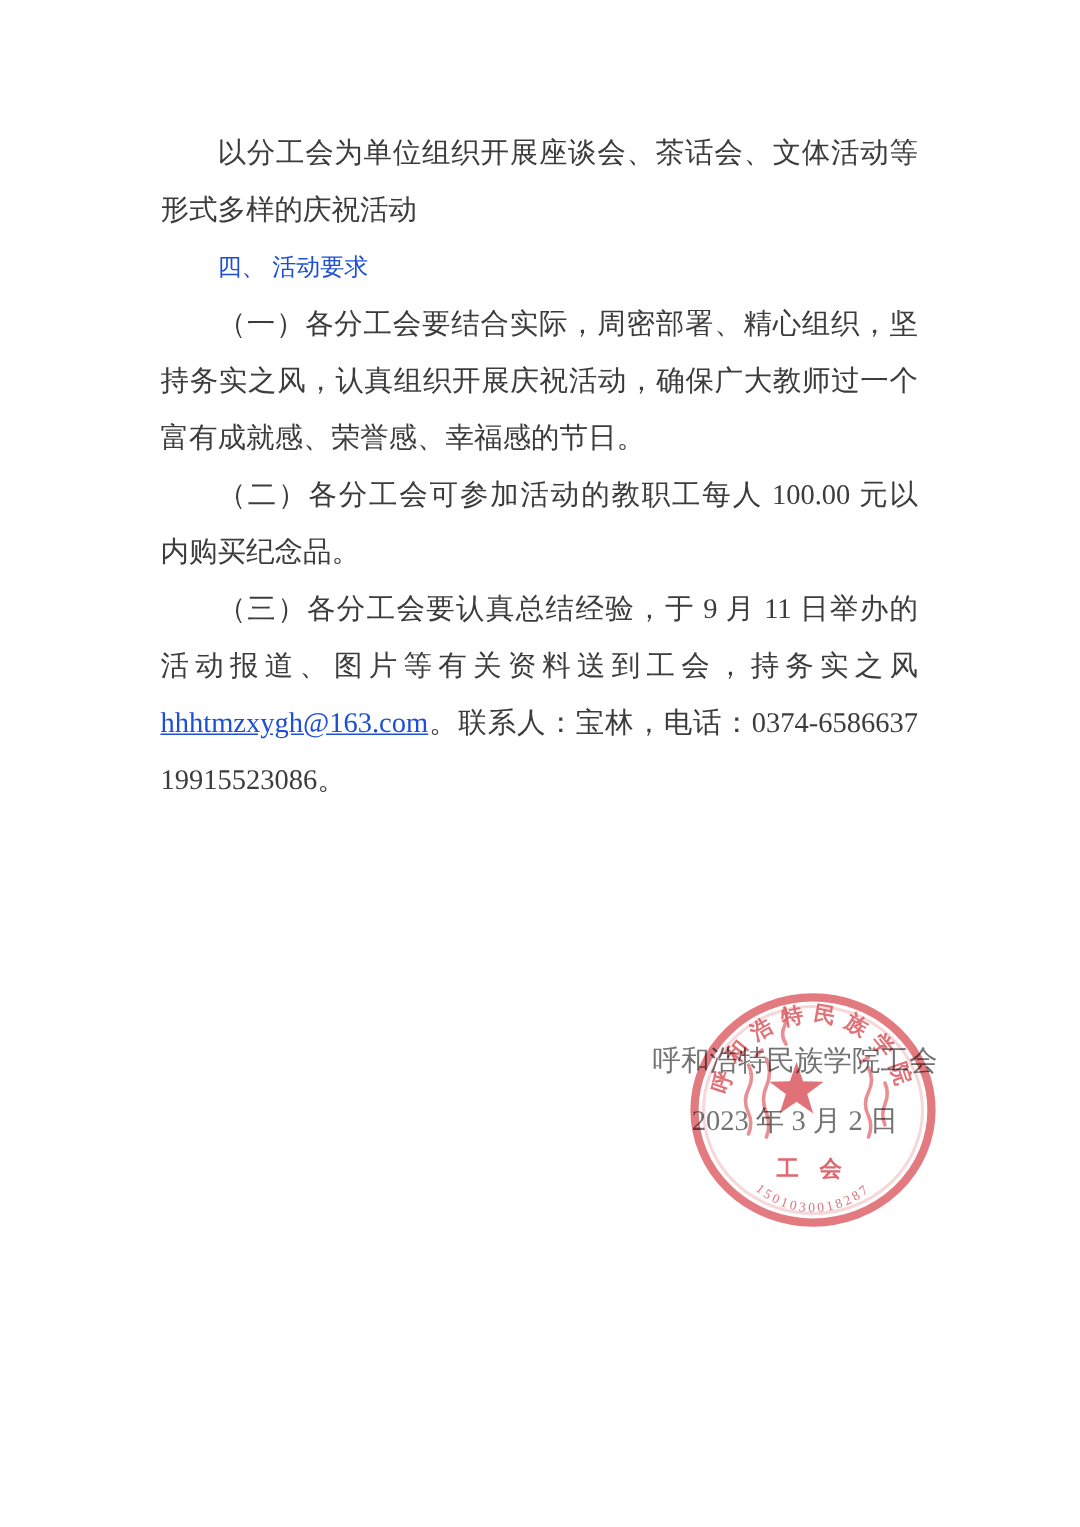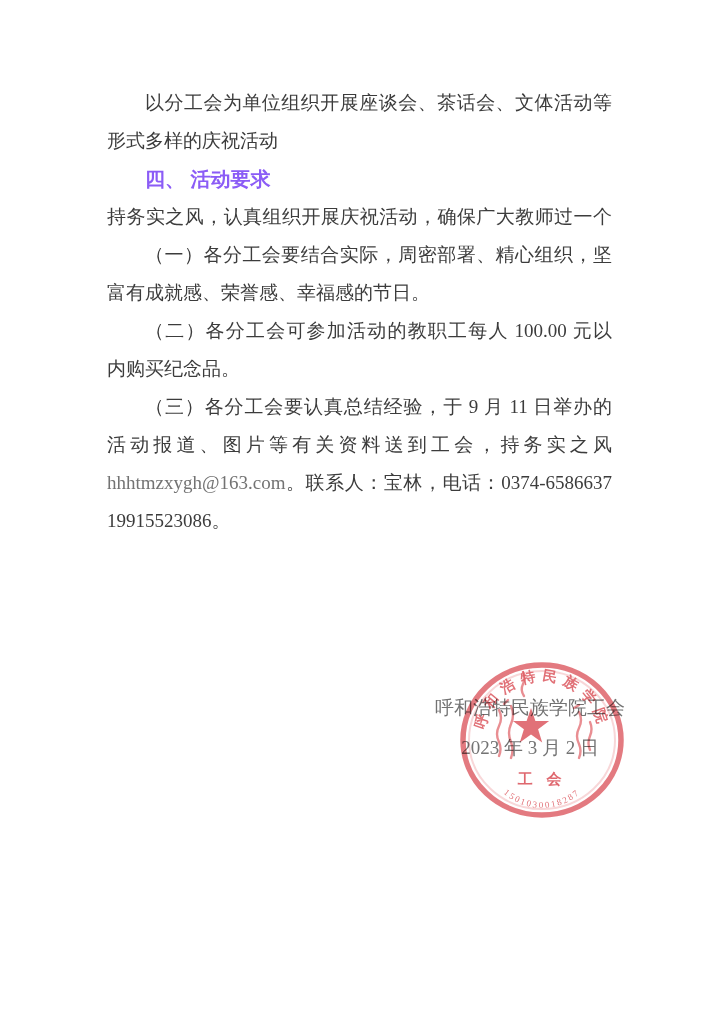--- a/index.html
+++ b/index.html
@@ -20,26 +20,27 @@
     width: 505px;
     font-size: 19px;
     line-height: 38px;
     color: #3c3c3c;
   }
   .line { height: 38px; white-space: normal; }
   .j { text-align: justify; text-align-last: justify; }
   .indent { text-indent: 38px; }
   .heading-line {
     font-family: "Liberation Sans", sans-serif;
-    font-weight: bold;
-    font-size: 20px;
-    color: #8b5cf6;
+    font-weight: normal;
+    font-size: 16px;
+    color: #1d4ed8;
   }
   .email-link {
-    color: #737373;
+    color: #1d4ed8;
+    text-decoration: underline;
     cursor: pointer;
   }
   .signature {
     position: absolute;
     top: 688px;
     right: 95px;
     text-align: center;
     font-size: 19px;
     line-height: 40px;
     color: #737373;
@@ -57,22 +58,22 @@
 </style>
 </head>
 <body>
 
 <div class="page">
 
   <div class="text-block">
     <div class="line j indent">以分工会为单位组织开展座谈会、茶话会、文体活动等</div>
     <div class="line">形式多样的庆祝活动</div>
     <div class="line heading-line indent">四、 活动要求</div>
+    <div class="line j indent">（一）各分工会要结合实际，周密部署、精心组织，坚</div>
     <div class="line j">持务实之风，认真组织开展庆祝活动，确保广大教师过一个</div>
-    <div class="line j indent">（一）各分工会要结合实际，周密部署、精心组织，坚</div>
     <div class="line">富有成就感、荣誉感、幸福感的节日。</div>
     <div class="line j indent">（二）各分工会可参加活动的教职工每人 100.00 元以</div>
     <div class="line">内购买纪念品。</div>
     <div class="line j indent">（三）各分工会要认真总结经验，于 9 月 11 日举办的</div>
     <div class="line j">活动报道、图片等有关资料送到工会，持务实之风</div>
     <div class="line j">
       <a class="email-link">hhhtmzxygh@163.com</a><span>。联系人：宝林，电话：0374-6586637</span>
     </div>
     <div class="line">19915523086。</div>
   </div>

